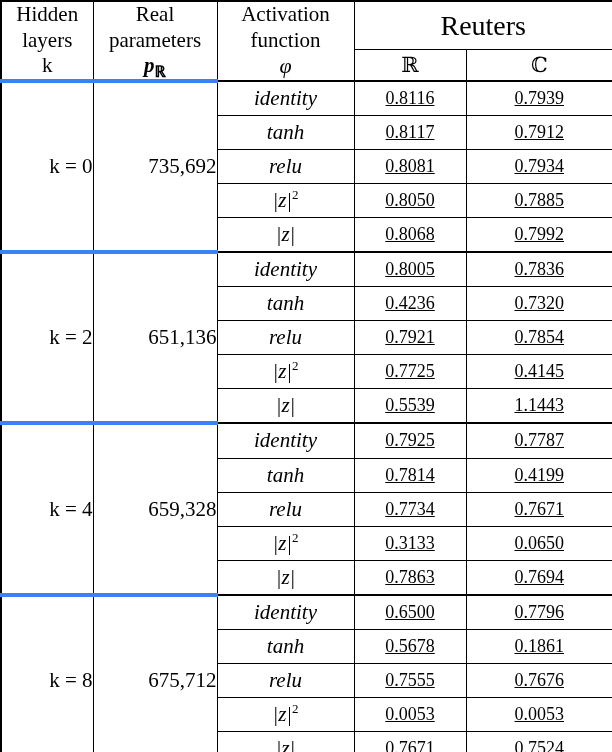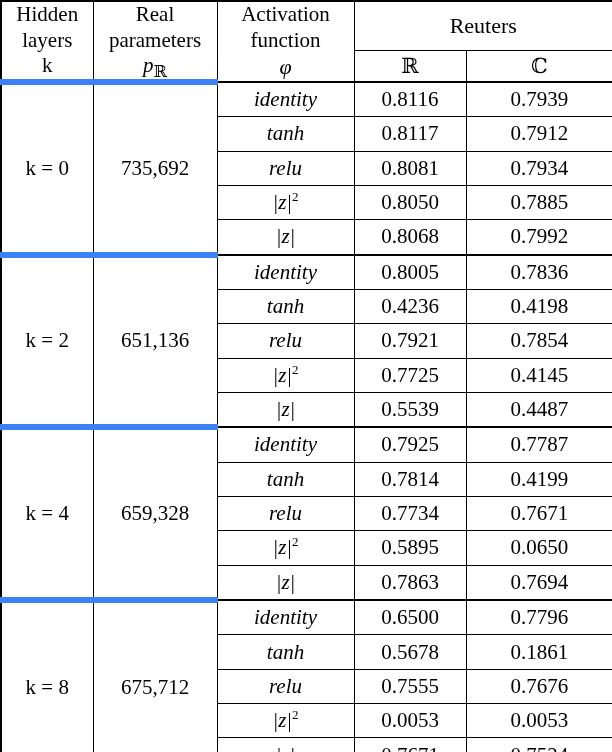--- a/index.html
+++ b/index.html
@@ -39,32 +39,33 @@
 
   
   th.head {
     vertical-align: top;
     padding-top: 7px;
     font-size: 21px;
     line-height: 1.22;
   }
   th.head-reuters {
     vertical-align: middle;
-    font-size: 22px;
+    font-size: 28px;
     padding: 0;
   }
   th.subhead {
     font-size: 21px;
     height: 30px;
     line-height: 30px;
     padding: 0;
   }
   .sym-p {
     font-style: italic;
     font-size: 21px;
+    font-weight: bold;
   }
   .sub-r {
     font-style: normal;
     font-size: 16px;
     vertical-align: sub;
     line-height: 0;
   }
   .sym-phi {
     font-style: italic;
     font-size: 22px;
@@ -85,31 +86,33 @@
   td.actcell .zmag {
     font-style: italic;
   }
   td.actcell sup {
     font-size: 13px;
     font-style: normal;
     vertical-align: super;
     line-height: 0;
   }
   td.valcell {
-    font-size: 21px;
+    font-size: 18px;
     height: 30px;
+    text-decoration: underline;
   }
   tr.block-start td,
   tr.block-start th {
     border-top: 2px solid #000000;
   }
   tbody tr td.kcell,
   tbody tr td.pcell {
-    border-top: 6px solid #3b82f6;
+    border-top: 4px solid #3b82f6;
     border-bottom: 2px solid #000000;
+    text-align: right;
   }
   thead tr:last-child th { border-bottom: 2px solid #000000; }
   table.results { border: 2px solid #000000; }
 </style>
 </head>
 <body>
 
 <table class="results">
   <colgroup>
     <col class="c-k">
@@ -170,57 +173,57 @@
       <tr class="block-start">
         <td class="kcell" rowspan="5">k = 2</td>
         <td class="pcell" rowspan="5">651,136</td>
         <td class="actcell">identity</td>
         <td class="valcell">0.8005</td>
         <td class="valcell">0.7836</td>
       </tr>
       <tr>
         <td class="actcell">tanh</td>
         <td class="valcell">0.4236</td>
-        <td class="valcell">0.4198</td>
+        <td class="valcell">0.7320</td>
       </tr>
       <tr>
         <td class="actcell">relu</td>
         <td class="valcell">0.7921</td>
         <td class="valcell">0.7854</td>
       </tr>
       <tr>
         <td class="actcell"><span class="zmag">|z|</span><sup>2</sup></td>
         <td class="valcell">0.7725</td>
         <td class="valcell">0.4145</td>
       </tr>
       <tr>
         <td class="actcell"><span class="zmag">|z|</span></td>
         <td class="valcell">0.5539</td>
-        <td class="valcell">0.4487</td>
+        <td class="valcell">1.1443</td>
       </tr>
       <tr class="block-start">
         <td class="kcell" rowspan="5">k = 4</td>
         <td class="pcell" rowspan="5">659,328</td>
         <td class="actcell">identity</td>
         <td class="valcell">0.7925</td>
         <td class="valcell">0.7787</td>
       </tr>
       <tr>
         <td class="actcell">tanh</td>
         <td class="valcell">0.7814</td>
         <td class="valcell">0.4199</td>
       </tr>
       <tr>
         <td class="actcell">relu</td>
         <td class="valcell">0.7734</td>
         <td class="valcell">0.7671</td>
       </tr>
       <tr>
         <td class="actcell"><span class="zmag">|z|</span><sup>2</sup></td>
-        <td class="valcell">0.5895</td>
+        <td class="valcell">0.3133</td>
         <td class="valcell">0.0650</td>
       </tr>
       <tr>
         <td class="actcell"><span class="zmag">|z|</span></td>
         <td class="valcell">0.7863</td>
         <td class="valcell">0.7694</td>
       </tr>
       <tr class="block-start">
         <td class="kcell" rowspan="5">k = 8</td>
         <td class="pcell" rowspan="5">675,712</td>

